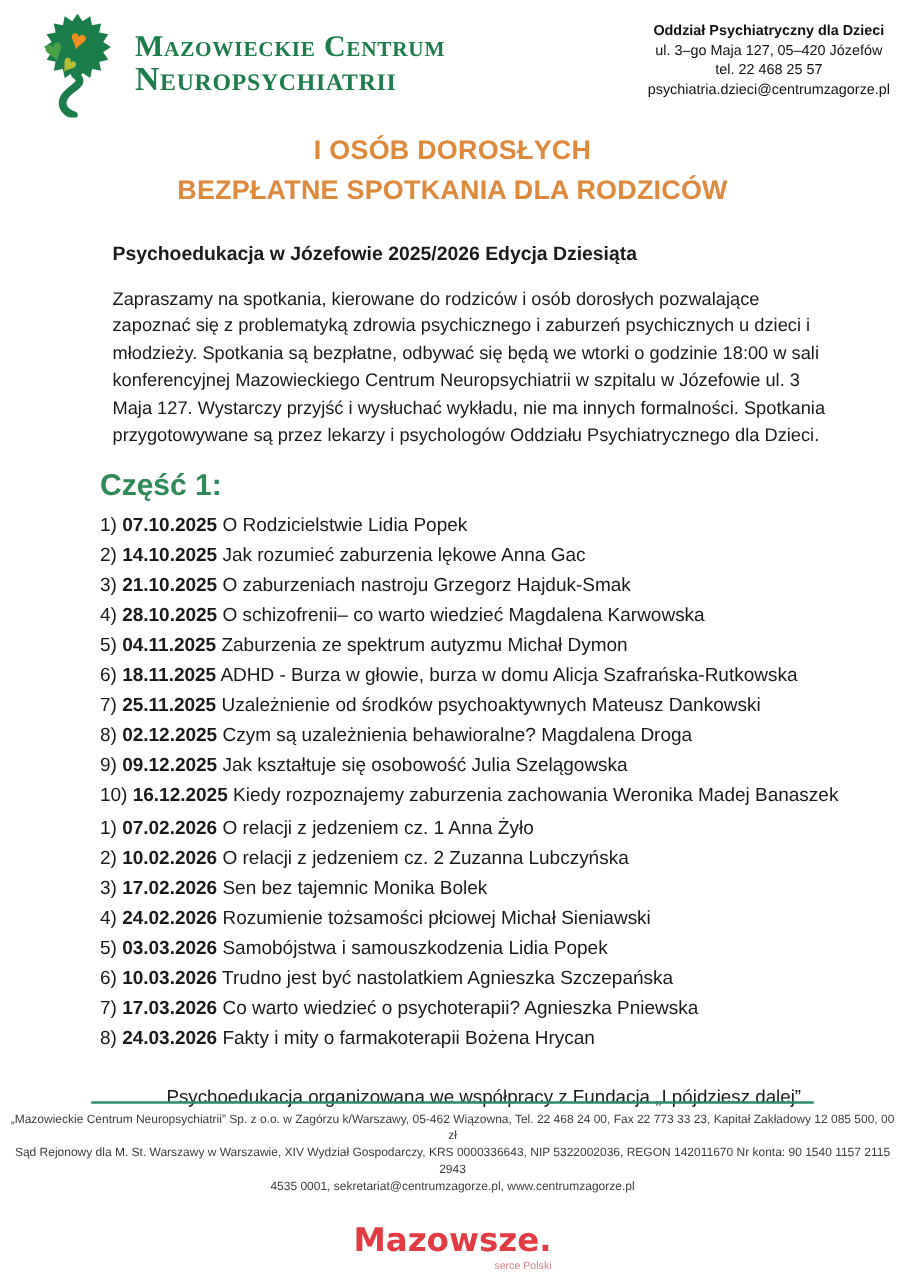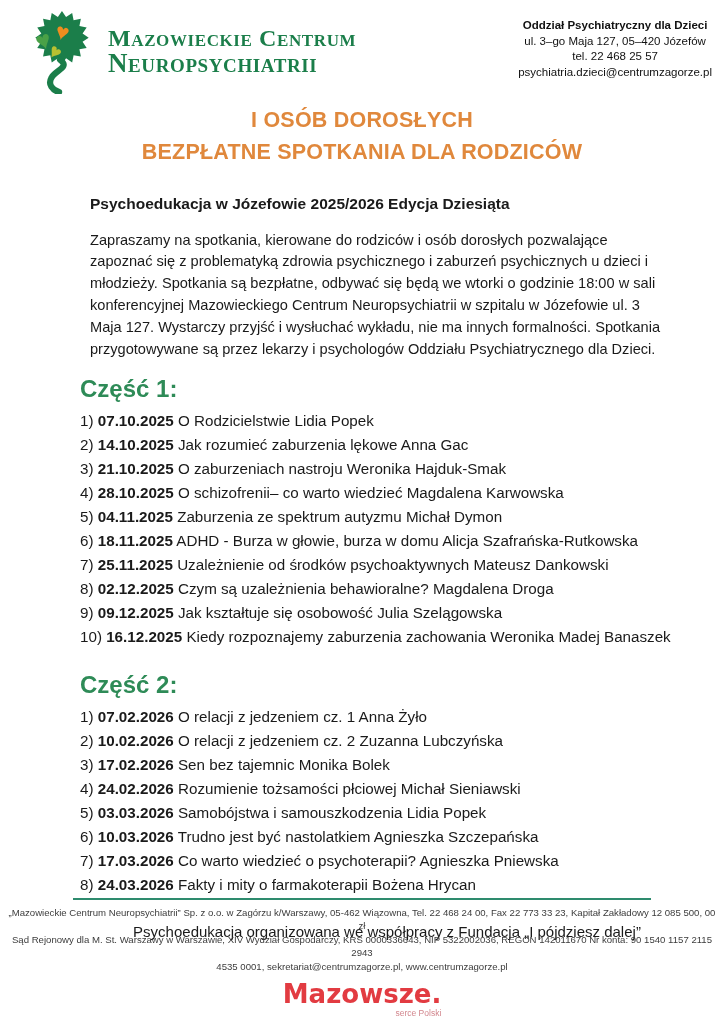--- a/index.html
+++ b/index.html
@@ -35,21 +35,21 @@
   .section + .section .section-heading{margin-top:26px;}
   .section-list{margin-top:9px;}
   .item{font-size:15.2px;line-height:1.15;margin-bottom:6.5px;white-space:nowrap;}
   .item .date{font-weight:bold;}
   .item .topic{margin-top:42px;}
   .partnership{text-align:center;font-size:15px;margin-top:30px;}
   
   .footer-block{position:absolute;left:0;right:0;bottom:4px;}
   .separator{width:578px;margin:0 auto;border-top:2px solid var(--divider_green);}
   .footer-legal{text-align:center;font-size:9.6px;line-height:1.4;color:var(--footer_gray);margin-top:6px;padding:0 6px;}
-  .mazowsze{ text-align:center;margin-top:8px;}
+  .mazowsze{ text-align:center;margin-top:24px;}
   .mazowsze-inner{display:inline-block;text-align:right;}
   .mazowsze-name{color:var(--mazowsze_red);font-weight:bold;font-size:26px;font-family:"DejaVu Sans",sans-serif;line-height:1;}
   .mazowsze-tagline{font-size:8.5px;color:#d2868d;margin-top:1px;}
 </style>
 </head>
 <body>
 
 <div class="page">
 
   <div class="header">
@@ -81,33 +81,32 @@
 
   <div class="content">
     <div class="intro-heading">Psychoedukacja w Józefowie 2025/2026 Edycja Dziesiąta</div>
     <div class="intro-para">Zapraszamy na spotkania, kierowane do rodziców i osób dorosłych pozwalające zapoznać się z problematyką zdrowia psychicznego i zaburzeń psychicznych u dzieci i młodzieży. Spotkania są bezpłatne, odbywać się będą we wtorki o godzinie 18:00 w sali konferencyjnej Mazowieckiego Centrum Neuropsychiatrii w szpitalu w Józefowie ul. 3 Maja 127. Wystarczy przyjść i wysłuchać wykładu, nie ma innych formalności. Spotkania przygotowywane są przez lekarzy i psychologów Oddziału Psychiatrycznego dla Dzieci.</div>
 
     <div class="section">
       <div class="section-heading">Część 1:</div>
       <div class="section-list">
           <div class="item"><span class="num">1) </span><span class="date">07.10.2025</span><span class="topic"> O Rodzicielstwie </span><span class="speaker">Lidia Popek</span></div>
           <div class="item"><span class="num">2) </span><span class="date">14.10.2025</span><span class="topic"> Jak rozumieć zaburzenia lękowe </span><span class="speaker">Anna Gac</span></div>
-          <div class="item"><span class="num">3) </span><span class="date">21.10.2025</span><span class="topic"> O zaburzeniach nastroju </span><span class="speaker">Weronika Hajduk-Smak</span></div>
+          <div class="item"><span class="num">3) </span><span class="date">21.10.2025</span><span class="topic"> O zaburzeniach nastroju </span><span class="speaker">Grzegorz Hajduk-Smak</span></div>
           <div class="item"><span class="num">4) </span><span class="date">28.10.2025</span><span class="topic"> O schizofrenii– co warto wiedzieć </span><span class="speaker">Magdalena Karwowska</span></div>
           <div class="item"><span class="num">5) </span><span class="date">04.11.2025</span><span class="topic"> Zaburzenia ze spektrum autyzmu </span><span class="speaker">Michał Dymon</span></div>
           <div class="item"><span class="num">6) </span><span class="date">18.11.2025</span><span class="topic"> ADHD - Burza w głowie, burza w domu </span><span class="speaker">Alicja Szafrańska-Rutkowska</span></div>
           <div class="item"><span class="num">7) </span><span class="date">25.11.2025</span><span class="topic"> Uzależnienie od środków psychoaktywnych </span><span class="speaker">Mateusz Dankowski</span></div>
           <div class="item"><span class="num">8) </span><span class="date">02.12.2025</span><span class="topic"> Czym są uzależnienia behawioralne? </span><span class="speaker">Magdalena Droga</span></div>
           <div class="item"><span class="num">9) </span><span class="date">09.12.2025</span><span class="topic"> Jak kształtuje się osobowość </span><span class="speaker">Julia Szelągowska</span></div>
           <div class="item"><span class="num">10) </span><span class="date">16.12.2025</span><span class="topic"> Kiedy rozpoznajemy zaburzenia zachowania </span><span class="speaker">Weronika Madej Banaszek</span></div>
         </div>
     </div>
 
     <div class="section">
-      <div class="section-heading">Część 2:</div>
       <div class="section-list">
           <div class="item"><span class="num">1) </span><span class="date">07.02.2026</span><span class="topic"> O relacji z jedzeniem cz. 1 </span><span class="speaker">Anna Żyło</span></div>
           <div class="item"><span class="num">2) </span><span class="date">10.02.2026</span><span class="topic"> O relacji z jedzeniem cz. 2 </span><span class="speaker">Zuzanna Lubczyńska</span></div>
           <div class="item"><span class="num">3) </span><span class="date">17.02.2026</span><span class="topic"> Sen bez tajemnic </span><span class="speaker">Monika Bolek</span></div>
           <div class="item"><span class="num">4) </span><span class="date">24.02.2026</span><span class="topic"> Rozumienie tożsamości płciowej </span><span class="speaker">Michał Sieniawski</span></div>
           <div class="item"><span class="num">5) </span><span class="date">03.03.2026</span><span class="topic"> Samobójstwa i samouszkodzenia </span><span class="speaker">Lidia Popek</span></div>
           <div class="item"><span class="num">6) </span><span class="date">10.03.2026</span><span class="topic"> Trudno jest być nastolatkiem </span><span class="speaker">Agnieszka Szczepańska</span></div>
           <div class="item"><span class="num">7) </span><span class="date">17.03.2026</span><span class="topic"> Co warto wiedzieć o psychoterapii? </span><span class="speaker">Agnieszka Pniewska</span></div>
           <div class="item"><span class="num">8) </span><span class="date">24.03.2026</span><span class="topic"> Fakty i mity o farmakoterapii </span><span class="speaker">Bożena Hrycan</span></div>
         </div>

